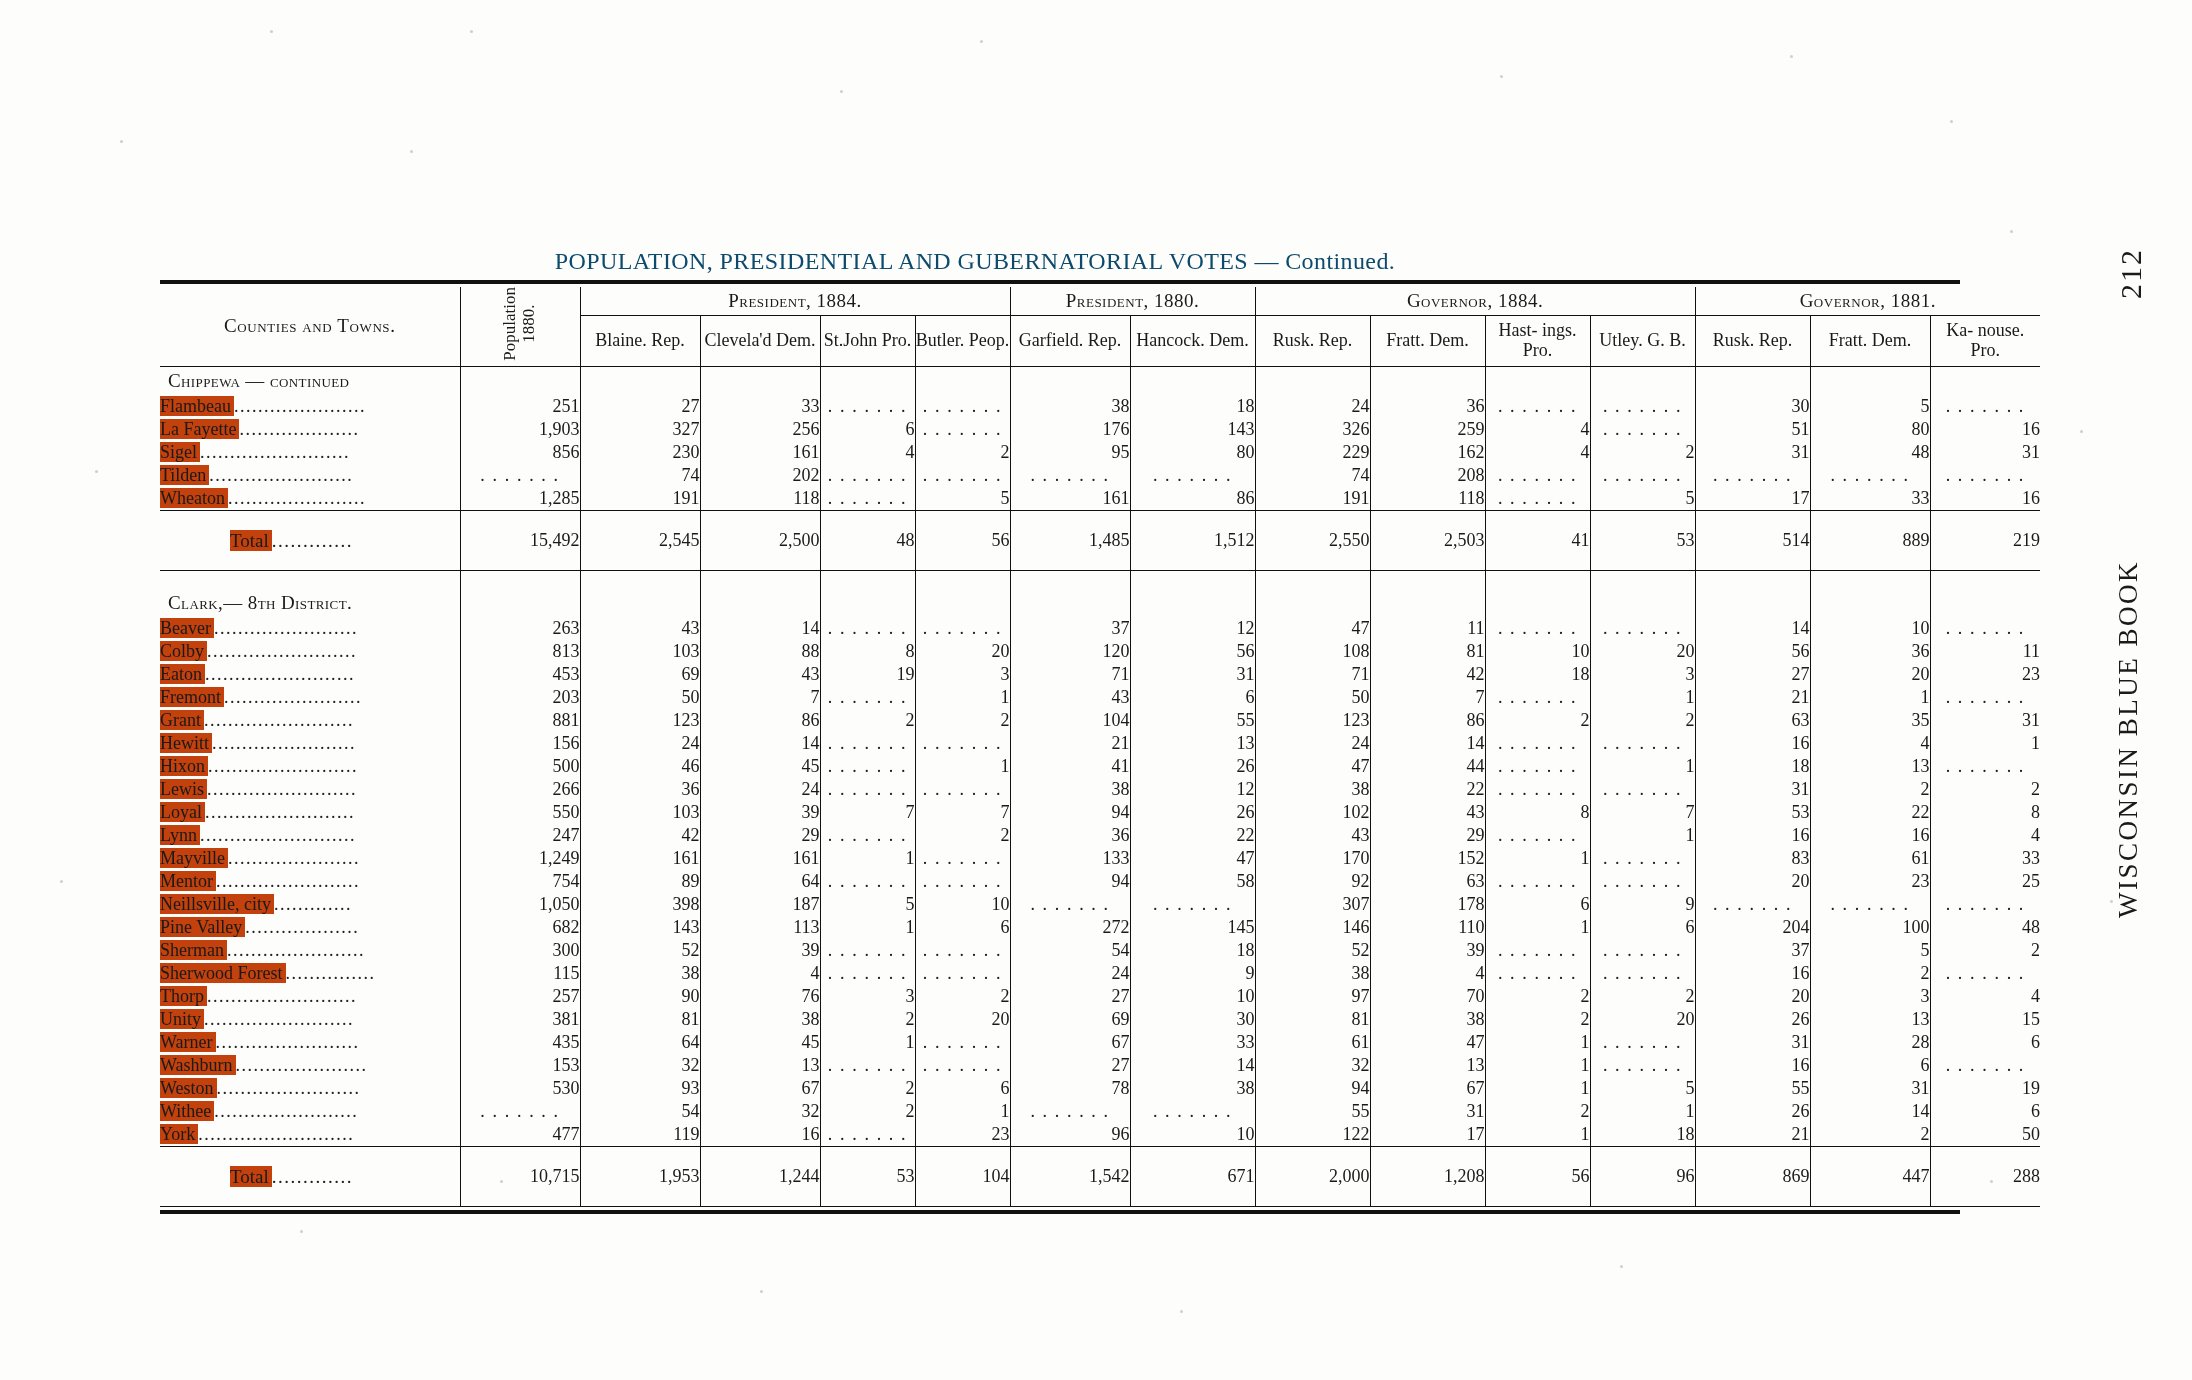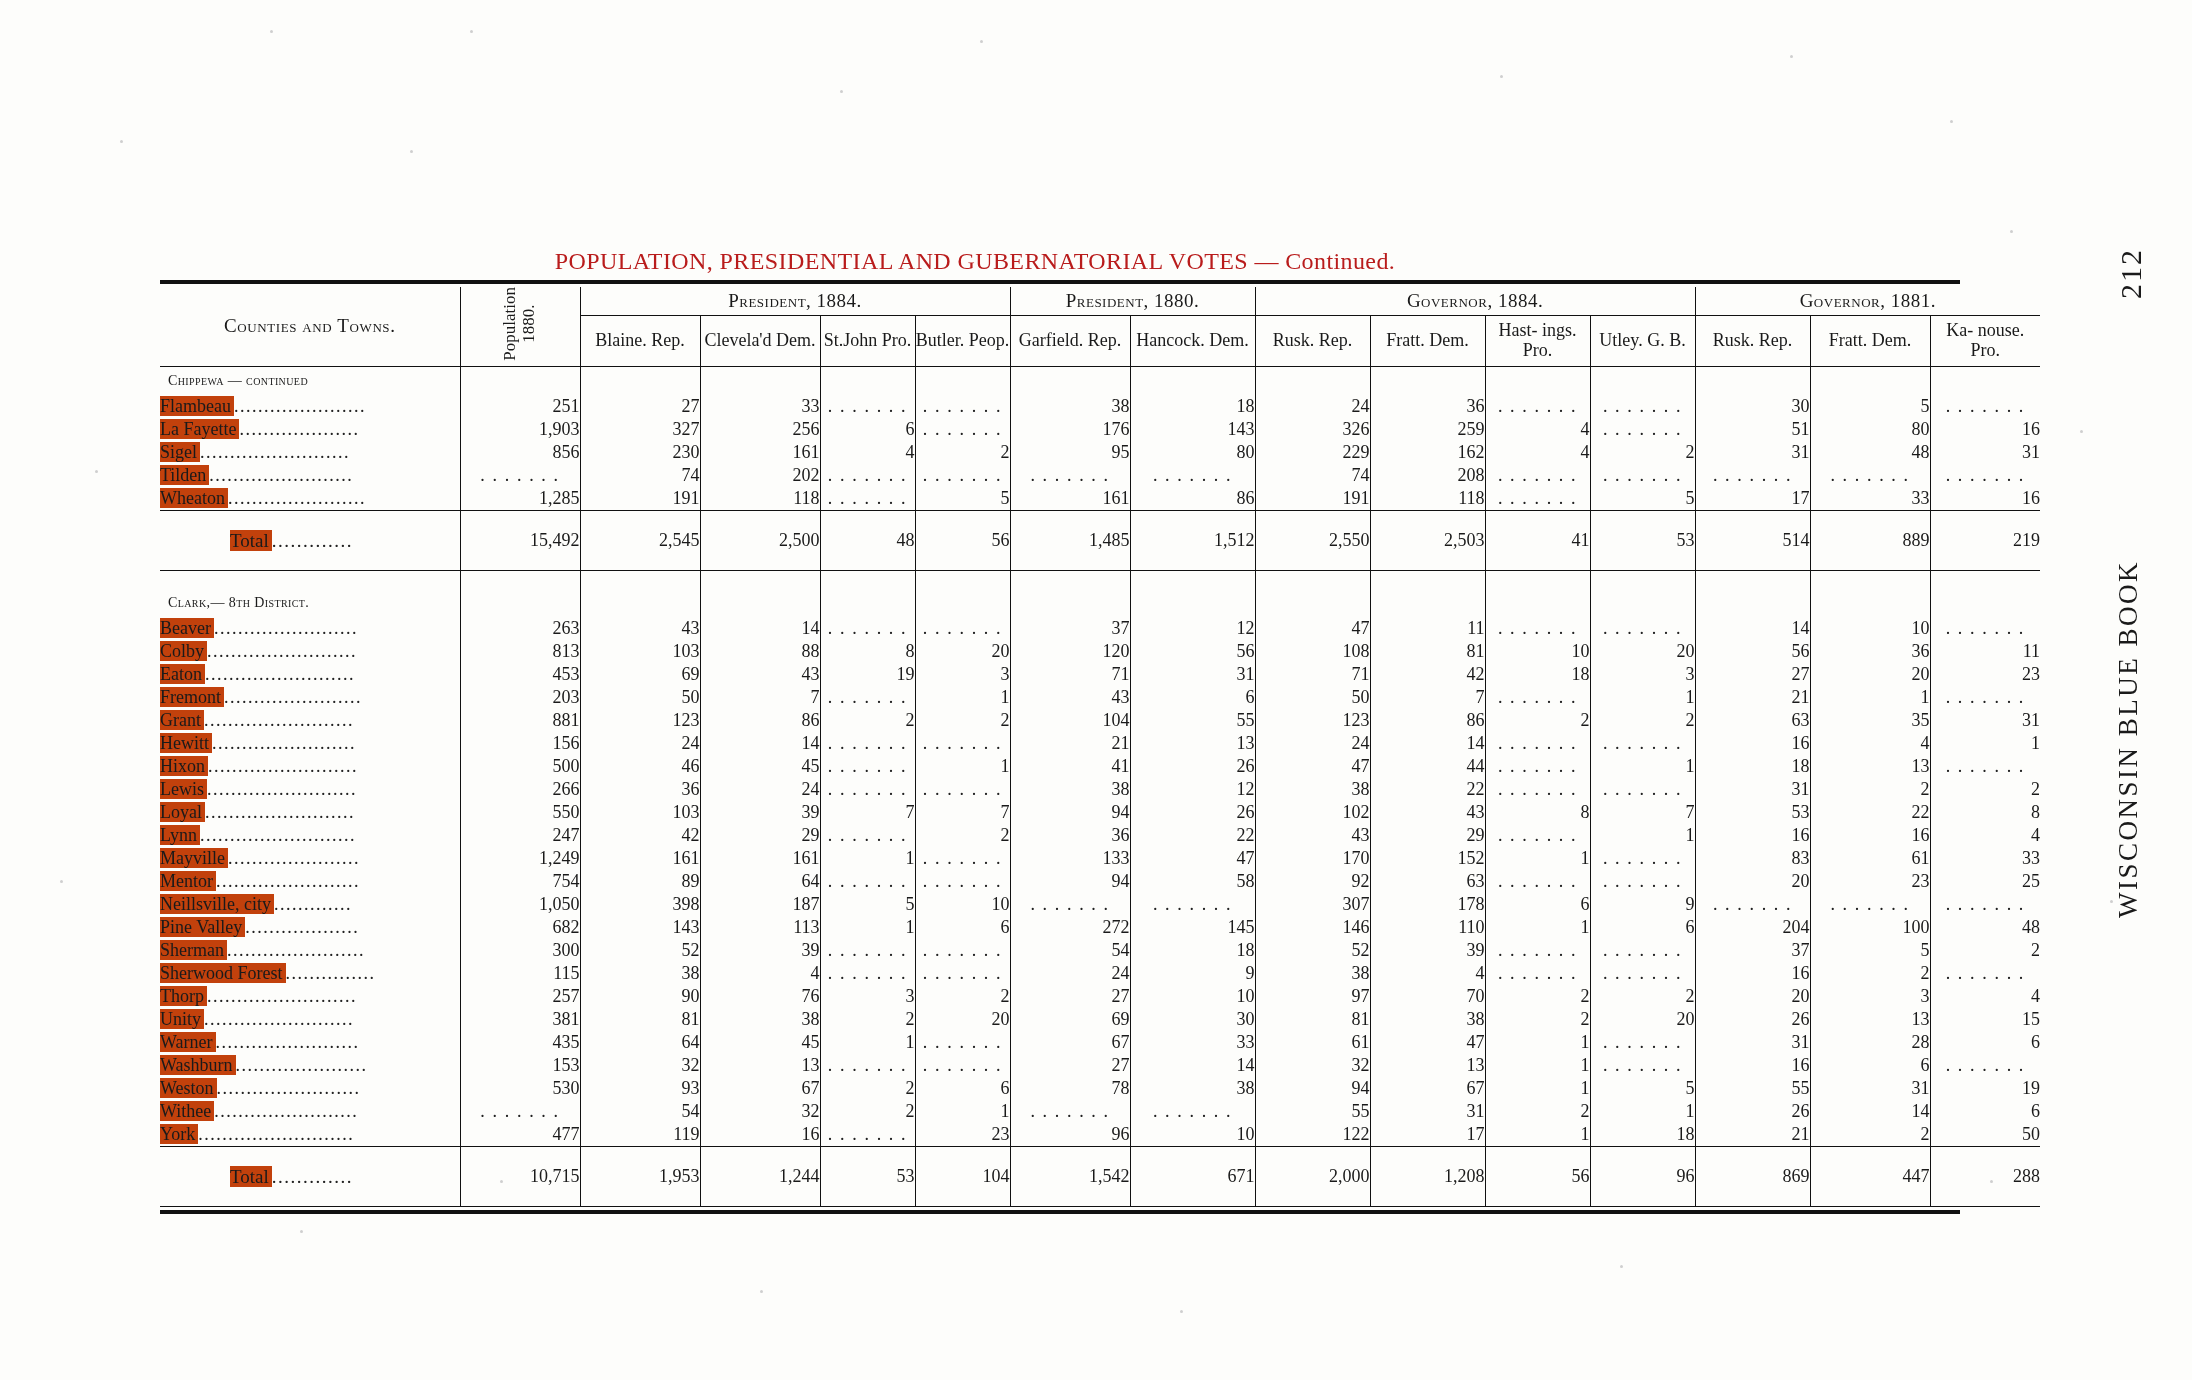--- a/index.html
+++ b/index.html
@@ -32,21 +32,21 @@
 
   .table-title {
     position: absolute;
     left: 0;
     top: 248px;
     width: 1950px;
     text-align: center;
     font-size: 24px;
     letter-spacing: 0.4px;
     font-family: "Liberation Serif", serif;
-    color: #b91c1c;
+    color: #0c4a6e;
   }
 
   .page-number {
     position: absolute;
     right: 44px;
     top: 248px;
     font-size: 30px;
     letter-spacing: 2px;
     writing-mode: vertical-rl;
     transform: rotate(180deg);
@@ -137,21 +137,21 @@
     position: relative;
   }
   td.name .label { background: #c2410c; padding-right: 3px; }
   td.name .leader {
     letter-spacing: 1.5px;
     color: #222;
   }
   td.name.section {
     font-variant: small-caps;
     padding-left: 8px;
-    font-size: 14px;
+    font-size: 19px;
     letter-spacing: 0.4px;
   }
   td.name.total {
     padding-left: 70px;
     font-size: 19px;
   }
   td.num {
     text-align: right;
     padding-right: 16px;
     font-size: 18px;

